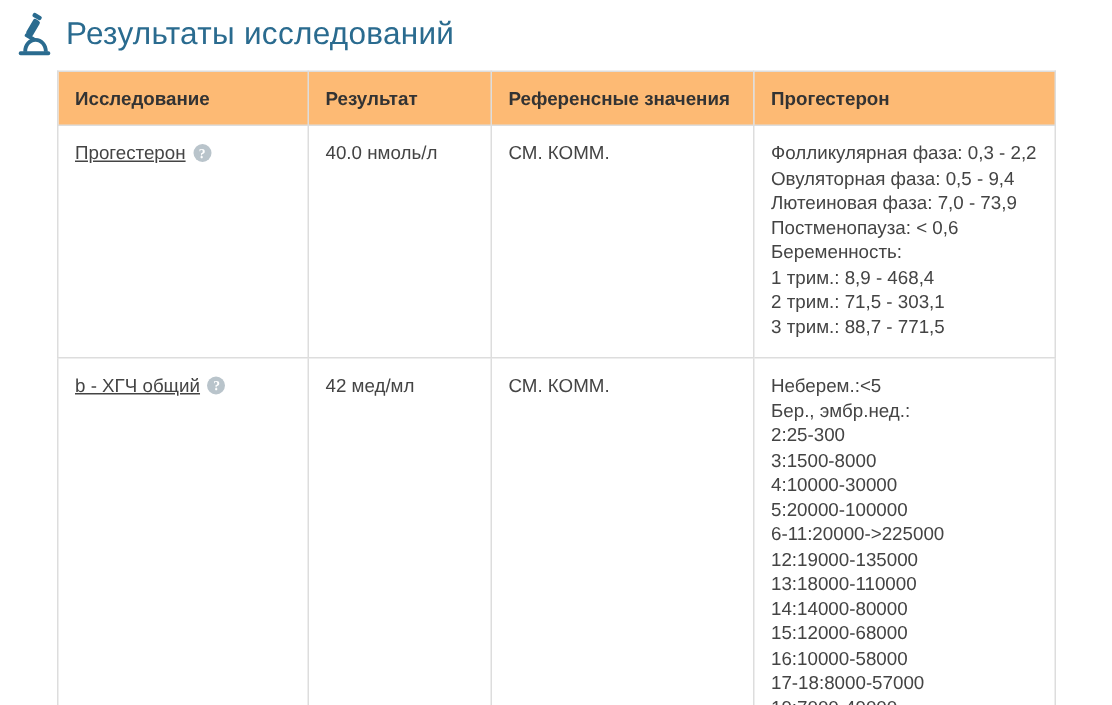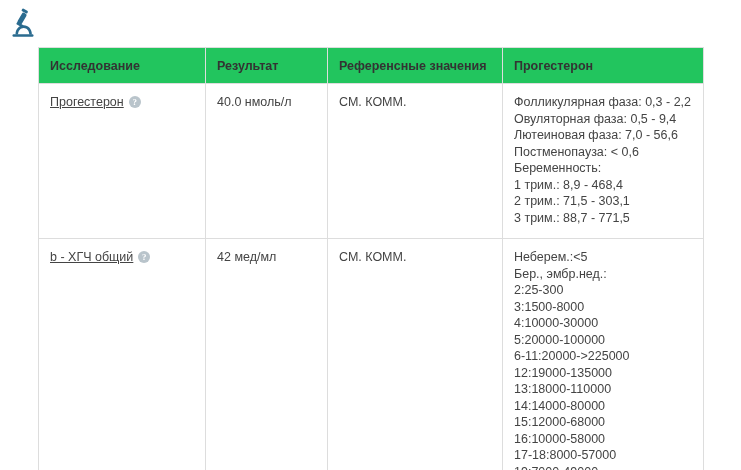--- a/index.html
+++ b/index.html
@@ -43,21 +43,21 @@
   }
   .table-wrap {
     margin: 9px 22px 0 38px;
   }
   table.results {
     border-collapse: collapse;
     width: 665px;
     table-layout: fixed;
   }
   table.results thead th {
-    background: #22c55e;
+    background: #fdba74;
     border: 1px solid #dddddd;
     text-align: left;
     font-size: 12.5px;
     font-weight: bold;
     color: #333333;
     padding: 9px 10px 9px 11px;
     height: 17px;
     vertical-align: middle;
   }
   table.results tbody td {
@@ -107,20 +107,21 @@
   <div class="page-header">
     <svg class="microscope-icon" viewBox="0 0 26 30">
       <g fill="#2a6b8f">
         <rect x="11.5" y="1.5" width="6.5" height="3" rx="1.2" transform="rotate(30 14.7 3)"></rect>
         <rect x="9.5" y="4.5" width="5" height="12" rx="1.6" transform="rotate(30 12 10.5)"></rect>
         <rect x="6.2" y="15.5" width="7.5" height="2.6" rx="1" transform="rotate(30 10 16.8)"></rect>
         <path d="M5.5 26.5c0-5.2 3.4-9.2 8.2-9.2 4.6 0 8.2 3.9 8.2 9.2h-2.6c0-3.8-2.5-6.6-5.6-6.6-3.2 0-5.6 2.8-5.6 6.6z"></path>
         <rect x="2.5" y="26.2" width="21" height="2.6" rx="1.2"></rect>
       </g>
     </svg>
+    <div class="page-title">Результаты исследований</div>
   </div>
 
   <div class="table-wrap">
     <table class="results">
       <colgroup>
         <col class="col-study">
         <col class="col-result">
         <col class="col-ref">
         <col class="col-comment">
       </colgroup>
@@ -136,21 +137,21 @@
         <tr>
           <td class="study-cell">
             <span class="study-name">Прогестерон</span><span class="help-icon">?</span>
           </td>
           <td>40.0 нмоль/л</td>
           <td>СМ. КОММ.</td>
           <td>
             <div class="comment-lines">
               <div>Фолликулярная фаза: 0,3 - 2,2</div>
               <div>Овуляторная фаза: 0,5 - 9,4</div>
-              <div>Лютеиновая фаза: 7,0 - 56,6</div>
+              <div>Лютеиновая фаза: 7,0 - 73,9</div>
               <div>Постменопауза: &lt; 0,6</div>
               <div>Беременность:</div>
               <div>1 трим.: 8,9 - 468,4</div>
               <div>2 трим.: 71,5 - 303,1</div>
               <div>3 трим.: 88,7 - 771,5</div>
             </div>
           </td>
         </tr>
         <tr>
           <td class="study-cell">

